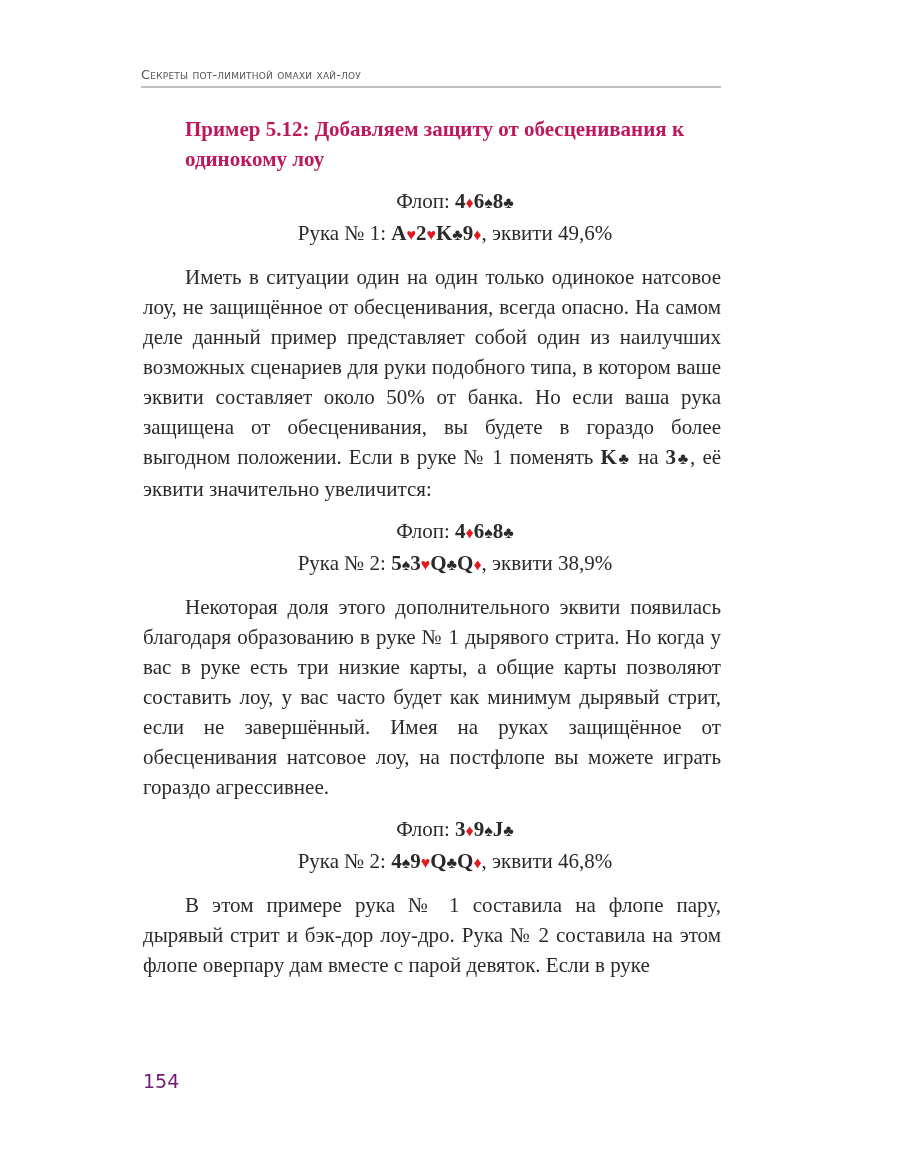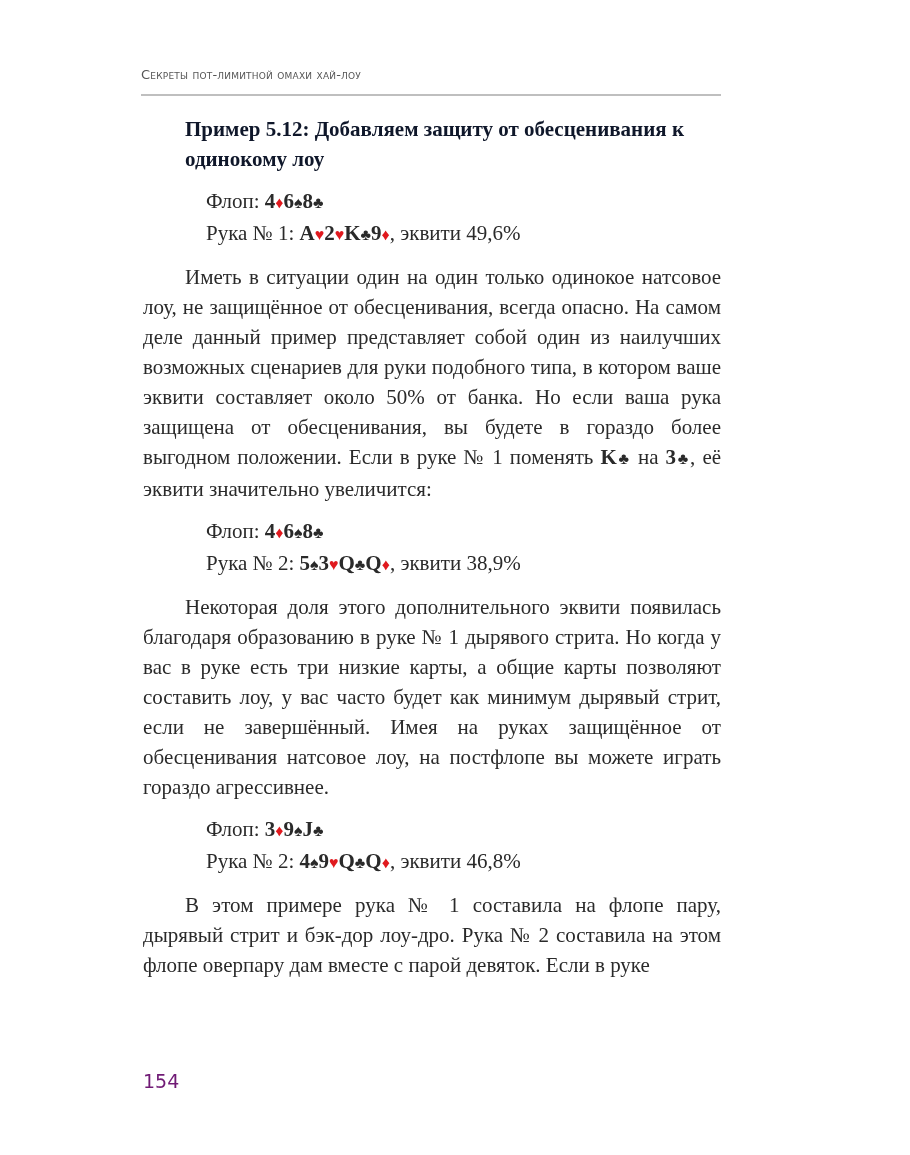--- a/index.html
+++ b/index.html
@@ -2,30 +2,30 @@
 <html><head>
   <meta charset="utf-8">
   <style>
     html, body { margin: 0; padding: 0; background: #ffffff; }
     body { width: 910px; height: 1155px; position: relative; overflow: hidden; }
     .page { position: absolute; left: 0; top: 0; width: 910px; height: 1155px; background: #fff; }
     .running-head {
       position: absolute; left: 141px; top: 68px; width: 580px;
       font-family: "DejaVu Sans", sans-serif; font-size: 13px; color: #555;
       font-variant: small-caps; letter-spacing: 0.2px;
-      border-bottom: 2px solid #bfbfbf; padding-bottom: 12px; line-height: 14px;
+      border-bottom: 2px solid #bfbfbf; padding-bottom: 4px; line-height: 14px;
     }
     .content {
       position: absolute; left: 143px; top: 114px; width: 578px;
       font-family: "Liberation Serif", serif; font-size: 21px; line-height: 30px; color: #2a2a2a;
     }
     .ex-title {
-      font-weight: bold; margin: 0 0 0 42px; font-size: 21px; line-height: 30px; color: #0f172a;
+      font-weight: bold; margin: 0 0 0 42px; font-size: 21px; line-height: 30px; color: #be185d;
     }
-    .ex-block { margin: 12px 0 0 63px; }
+    .ex-block { margin: 12px 0 0 46px; text-align: center; }
     .ex-line { line-height: 30px; white-space: nowrap; }
     .card { font-weight: bold; }
     .suit { font-weight: normal; font-size: 16px; }
     .red { color: #e0191e; }
     .black { color: #2a2a2a; }
     p.body { margin: 12px 0 0 0; text-indent: 42px; text-align: justify; }
     .gap-title { margin-top: 46px; }
     .folio {
       position: absolute; left: 143px; top: 1070px;
       font-family: "DejaVu Sans", sans-serif; font-size: 19px; color: #701a75;

